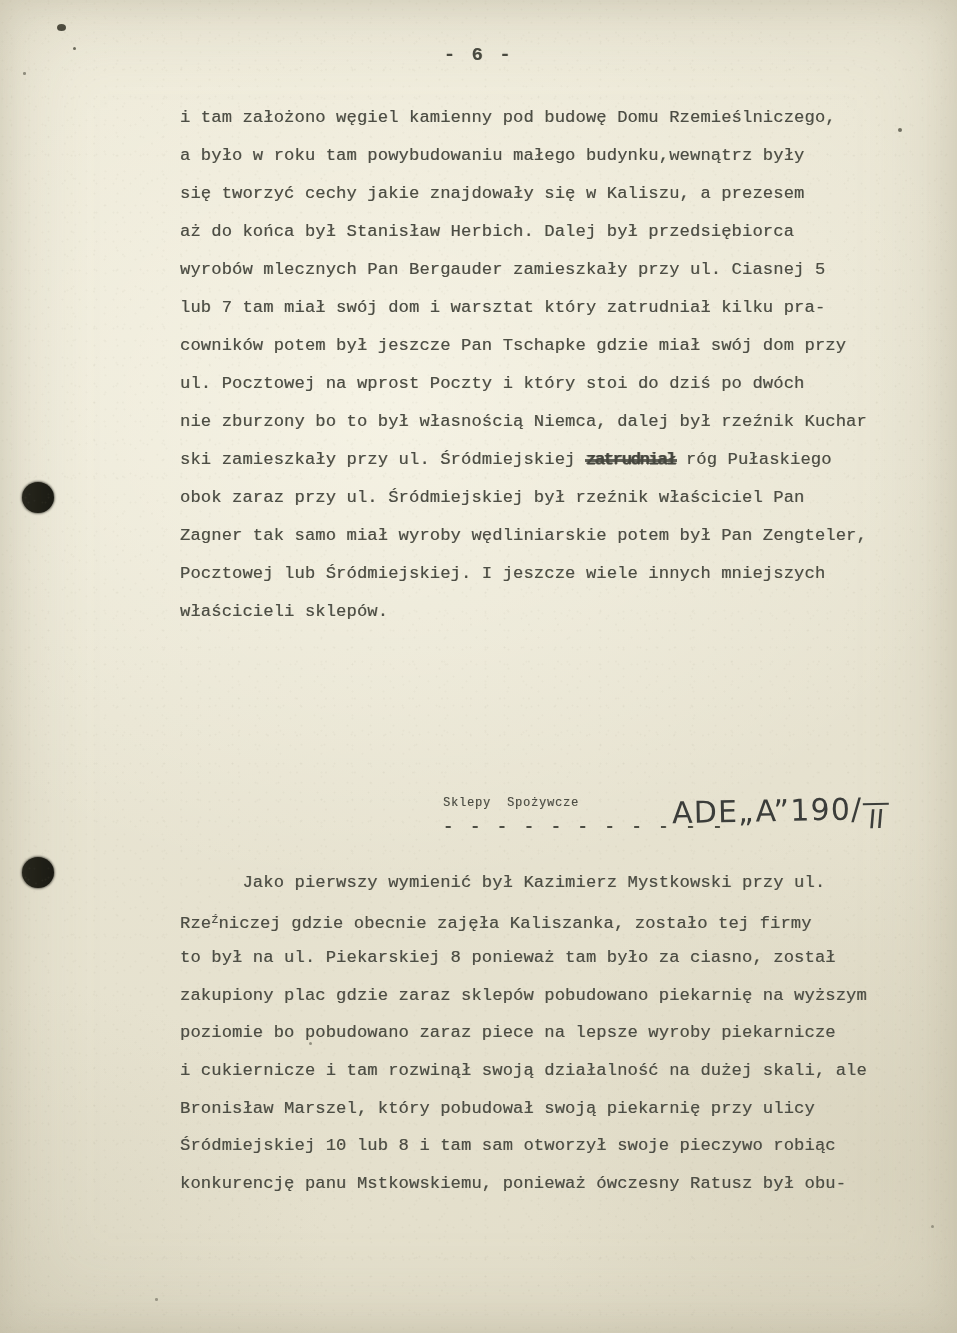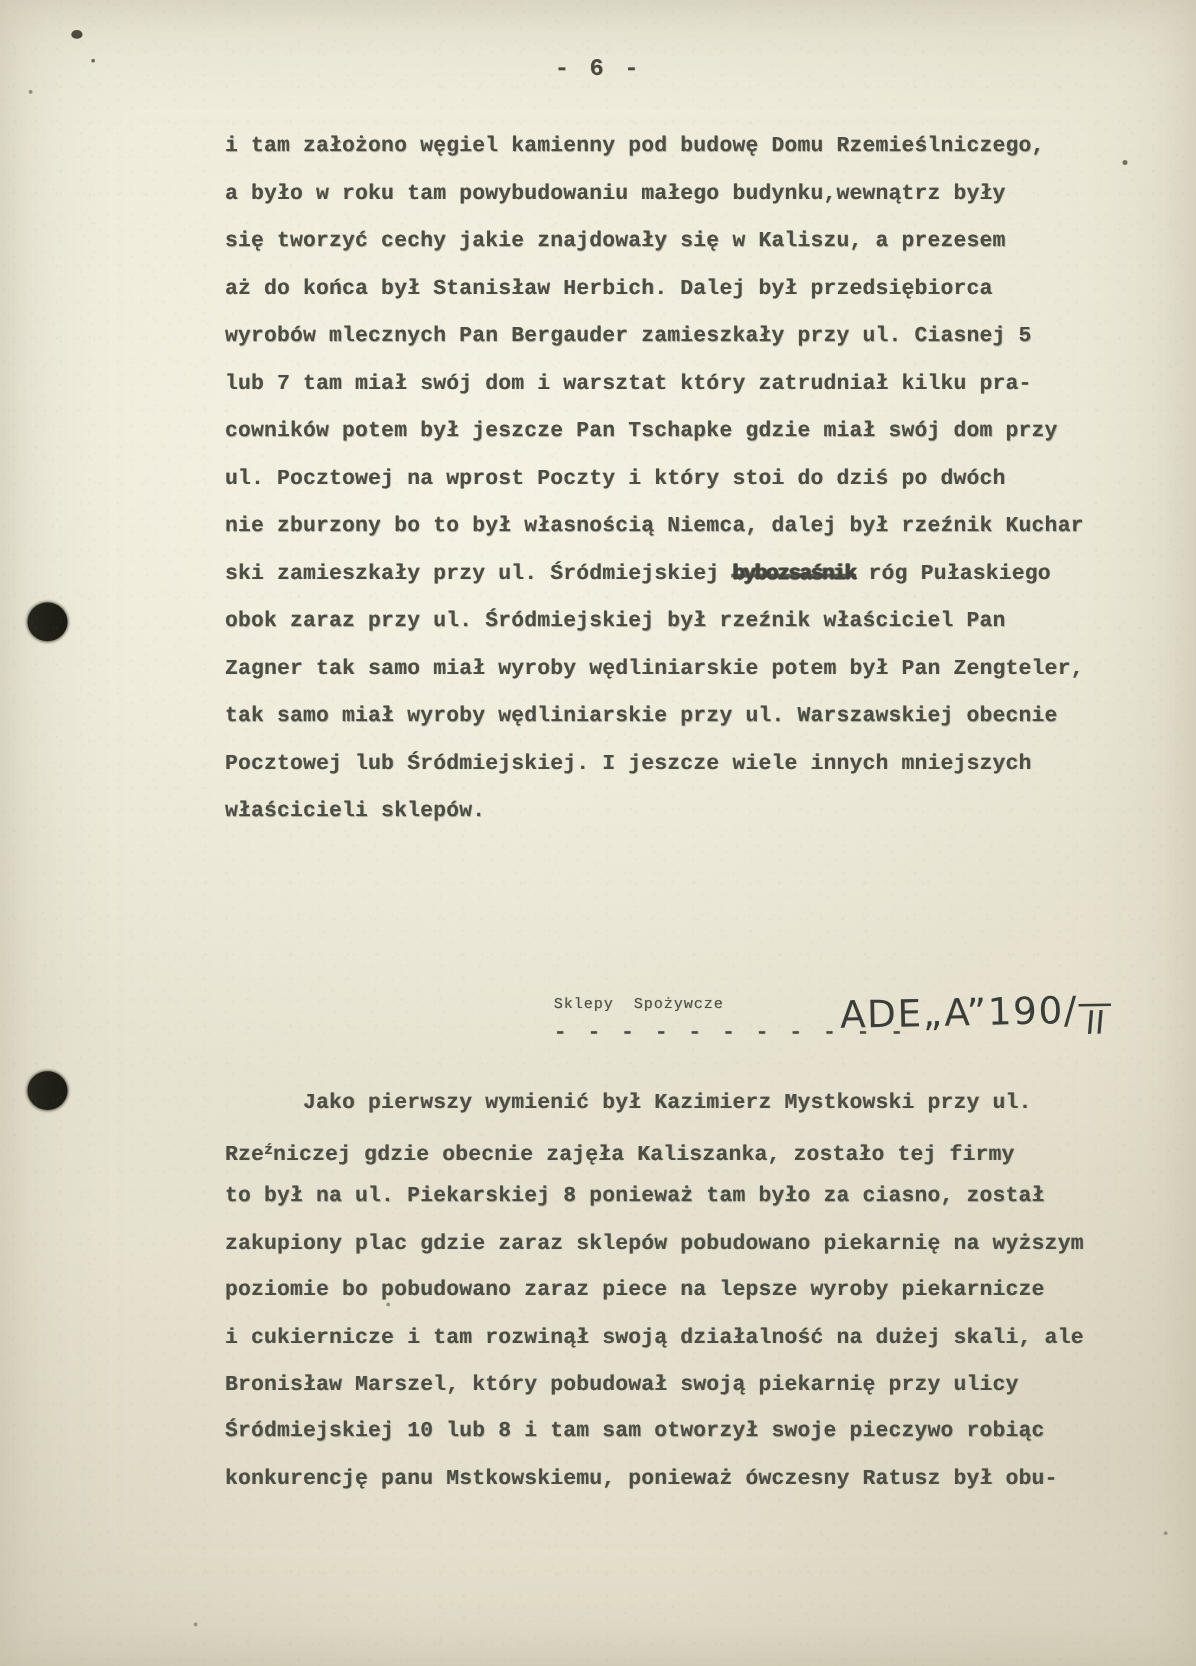--- a/index.html
+++ b/index.html
@@ -69,21 +69,21 @@
     width: 760px;
   }
 
   .tline {
     font-size: 17.1px;
     line-height: 38px;
     height: 38px;
     letter-spacing: 0.15px;
     white-space: pre;
     color: #4c4d44;
-    font-weight: bold;
+    font-weight: normal;
     text-shadow: 0.45px 0.35px 0.6px rgba(90,90,80,0.45),
                 -0.25px 0 0.4px rgba(110,110,98,0.25);
   }
 
   #para1 { top: 99px; }
 
   #para2 {
     top: 864px;
     left: 180px;
     width: 790px;
@@ -202,25 +202,24 @@
     <div class="tline">i tam założono węgiel kamienny pod budowę Domu Rzemieślniczego,</div>
     <div class="tline">a było w roku tam powybudowaniu małego budynku,wewnątrz były</div>
     <div class="tline">się tworzyć cechy jakie znajdowały się w Kaliszu, a prezesem</div>
     <div class="tline">aż do końca był Stanisław Herbich. Dalej był przedsiębiorca</div>
     <div class="tline">wyrobów mlecznych Pan Bergauder zamieszkały przy ul. Ciasnej 5</div>
     <div class="tline">lub 7 tam miał swój dom i warsztat który zatrudniał kilku pra-</div>
     <div class="tline">cowników potem był jeszcze Pan Tschapke gdzie miał swój dom przy</div>
     <div class="tline">ul. Pocztowej na wprost Poczty i który stoi do dziś po dwóch</div>
     <div class="tline">nie zburzony bo to był własnością Niemca, dalej był rzeźnik Kuchar</div>
 
-    <div class="tline"><span>ski zamieszkały przy ul. Śródmiejskiej </span><span class="overstrike">bybozsaśnik</span><span> róg Pułaskiego</span></div>
+    <div class="tline"><span>ski zamieszkały przy ul. Śródmiejskiej </span><span class="overstrike">zatrudniał</span><span> róg Pułaskiego</span></div>
 
     <div class="tline">obok zaraz przy ul. Śródmiejskiej był rzeźnik właściciel Pan</div>
     <div class="tline">Zagner tak samo miał wyroby wędliniarskie potem był Pan Zengteler,</div>
-    <div class="tline">tak samo miał wyroby wędliniarskie przy ul. Warszawskiej obecnie</div>
     <div class="tline">Pocztowej lub Śródmiejskiej. I jeszcze wiele innych mniejszych</div>
     <div class="tline">właścicieli sklepów.</div>
   </div>
 
   <div class="section">
     <div class="section-title">Sklepy  Spożywcze</div>
     <div class="section-rule">- - - - - - - - - - -</div>
   </div>
 
   <div class="handwritten"><span>ADE„A”</span><span>190</span><span>/</span><span class="hw-frac"><span class="bar"></span><span class="den">II</span></span></div>

